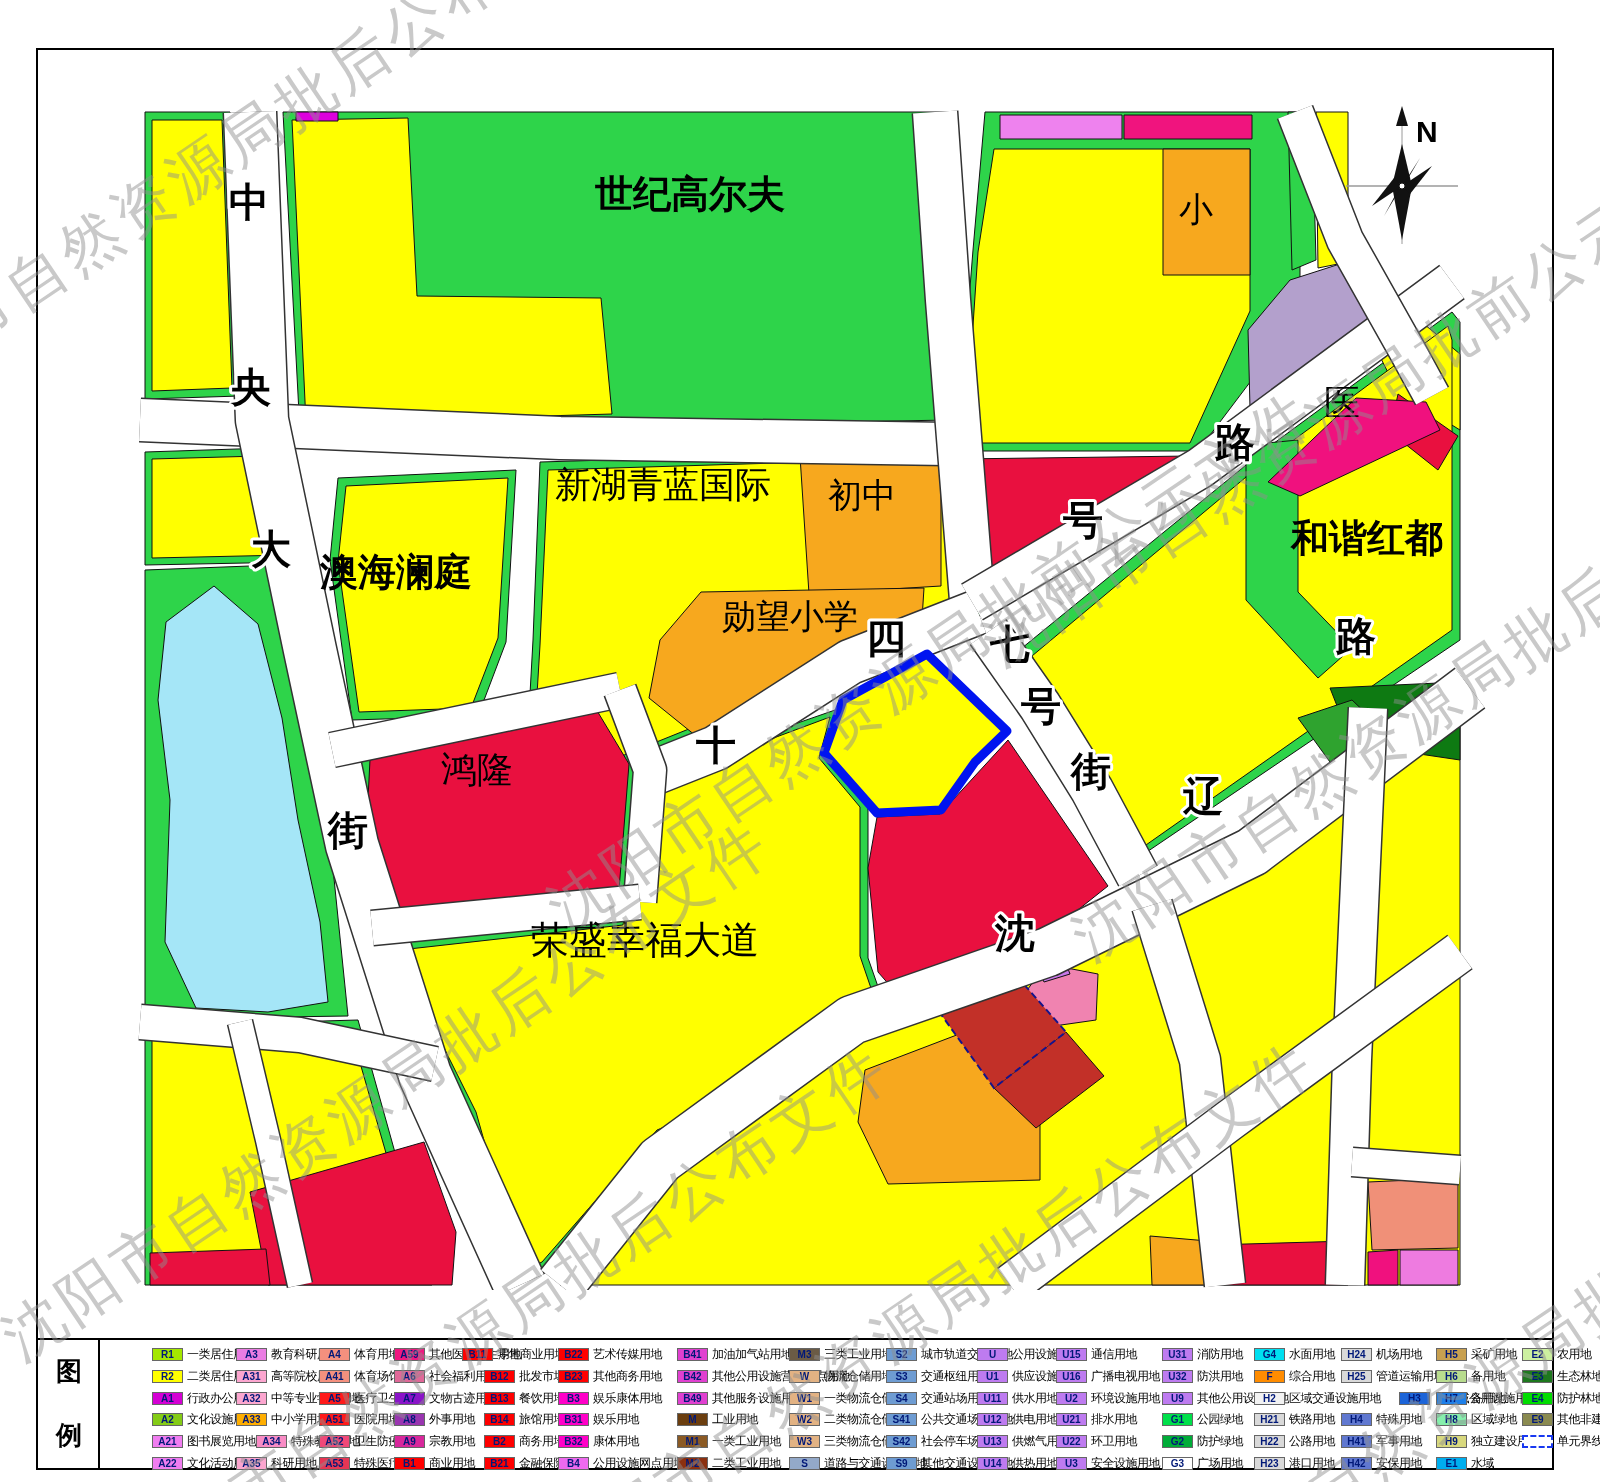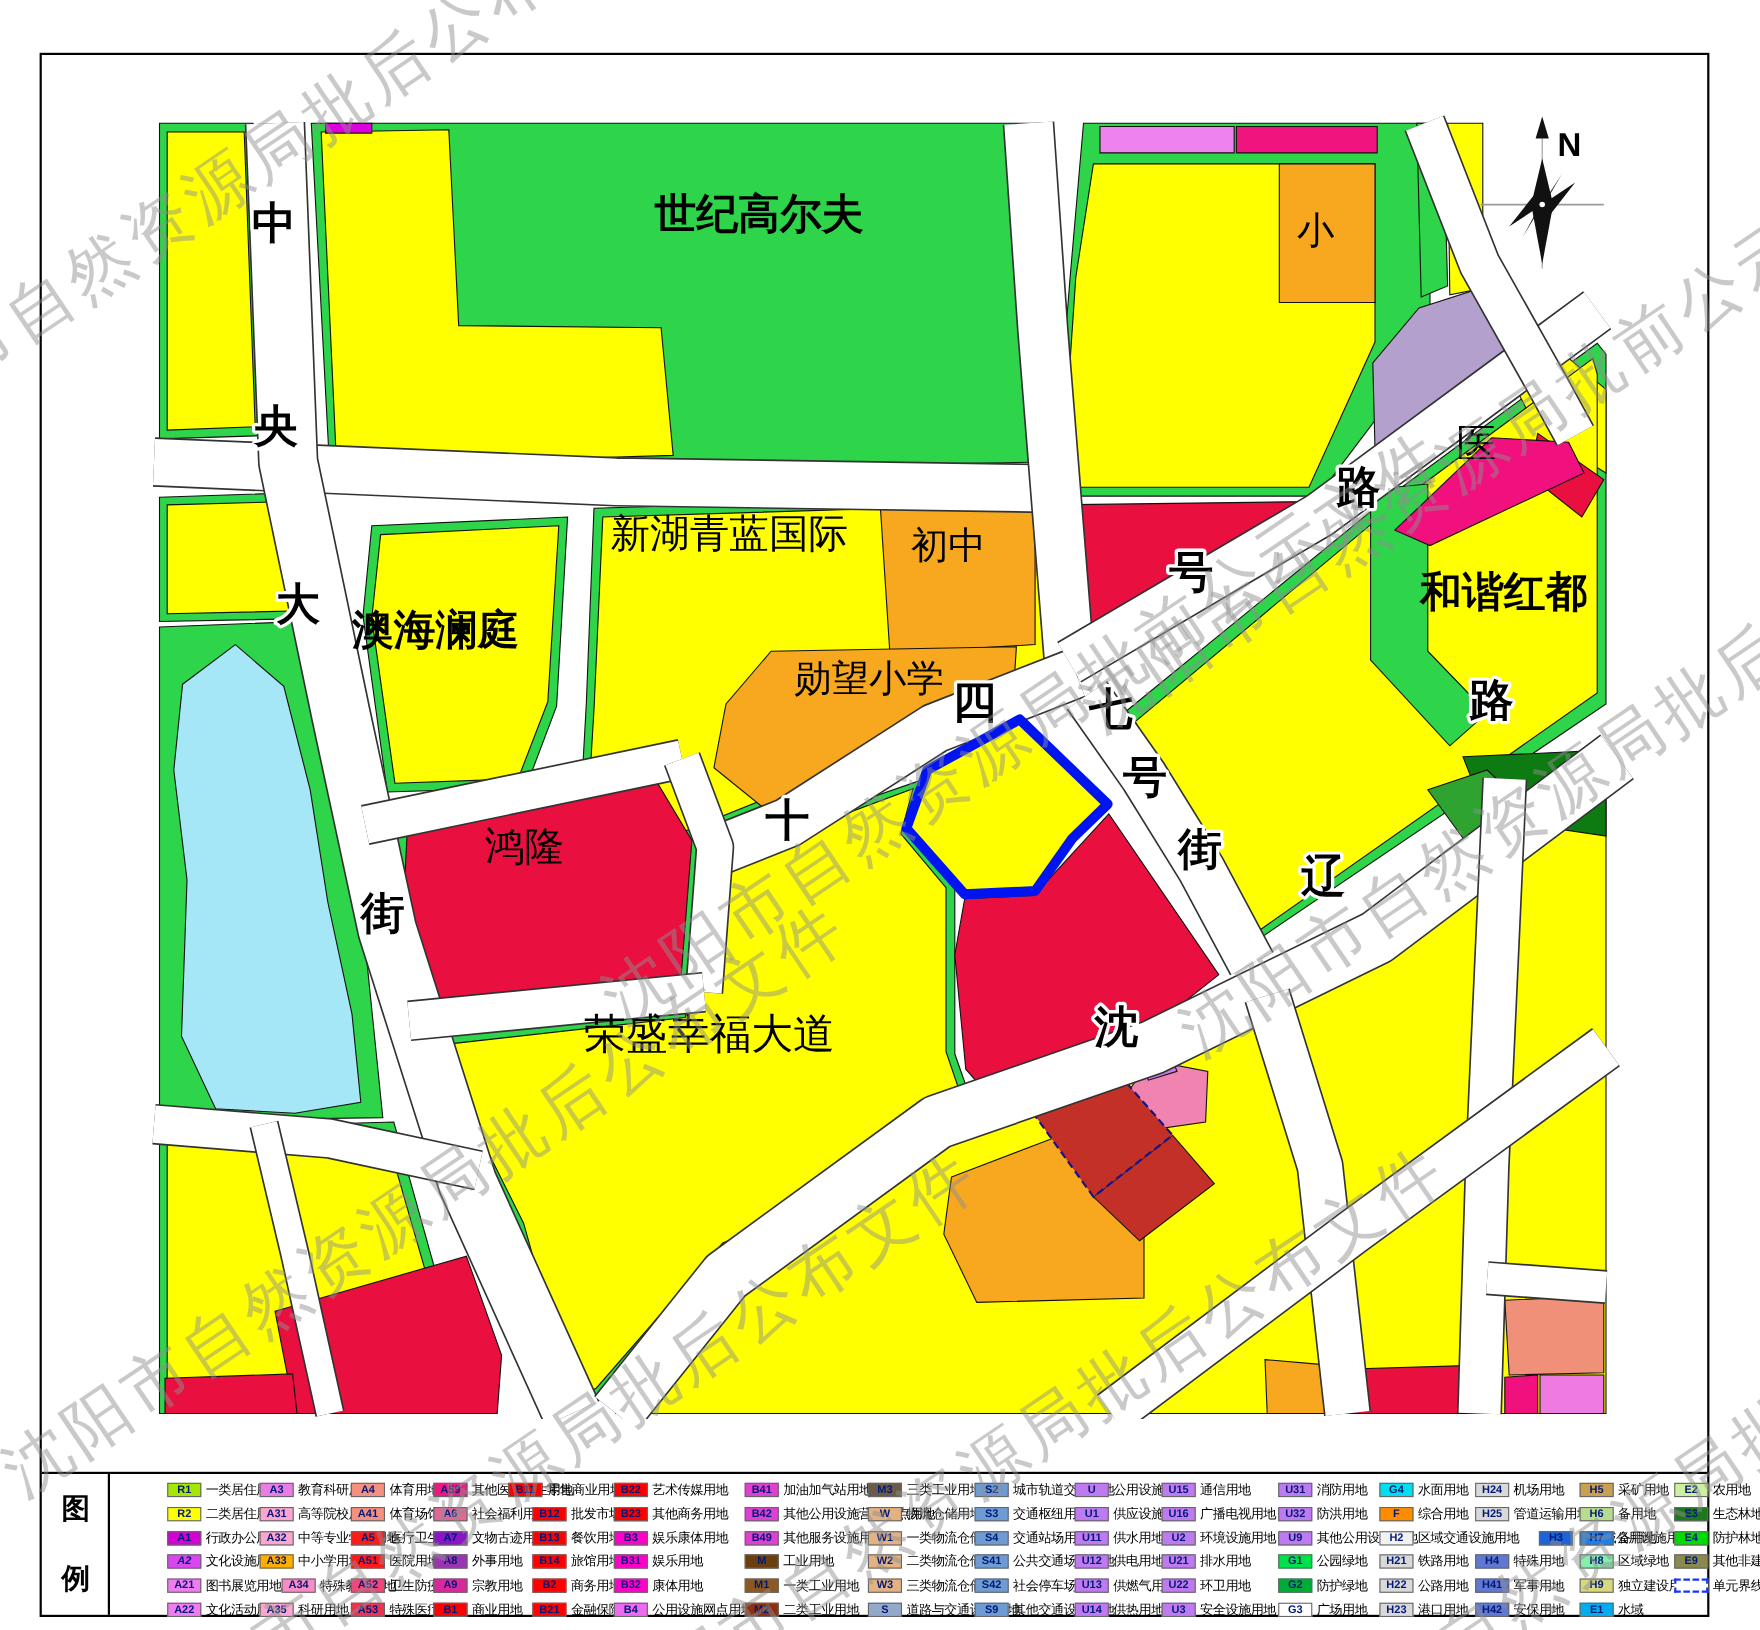--- a/index.html
+++ b/index.html
@@ -197,21 +197,21 @@
           </span>
           <span class="lb">二类居住用地</span>
         </div>
         <div class="lg-item" style="left: 50px; top: 50px;">
           <span class="sw" style="background: rgb(212, 0, 212);">
             <span class="code">A1</span>
           </span>
           <span class="lb">行政办公用地</span>
         </div>
         <div class="lg-item" style="left: 50px; top: 71px;">
-          <span class="sw" style="background: #d946ef; font-style: italic;">
+          <span class="sw" style="background: #84cc16;">
             <span class="code">A2</span>
           </span>
           <span class="lb">文化设施用地</span>
         </div>
         <div class="lg-item" style="left: 50px; top: 93px;">
           <span class="sw" style="background: rgb(240, 125, 240);">
             <span class="code">A21</span>
           </span>
           <span class="lb">图书展览用地</span>
         </div>

